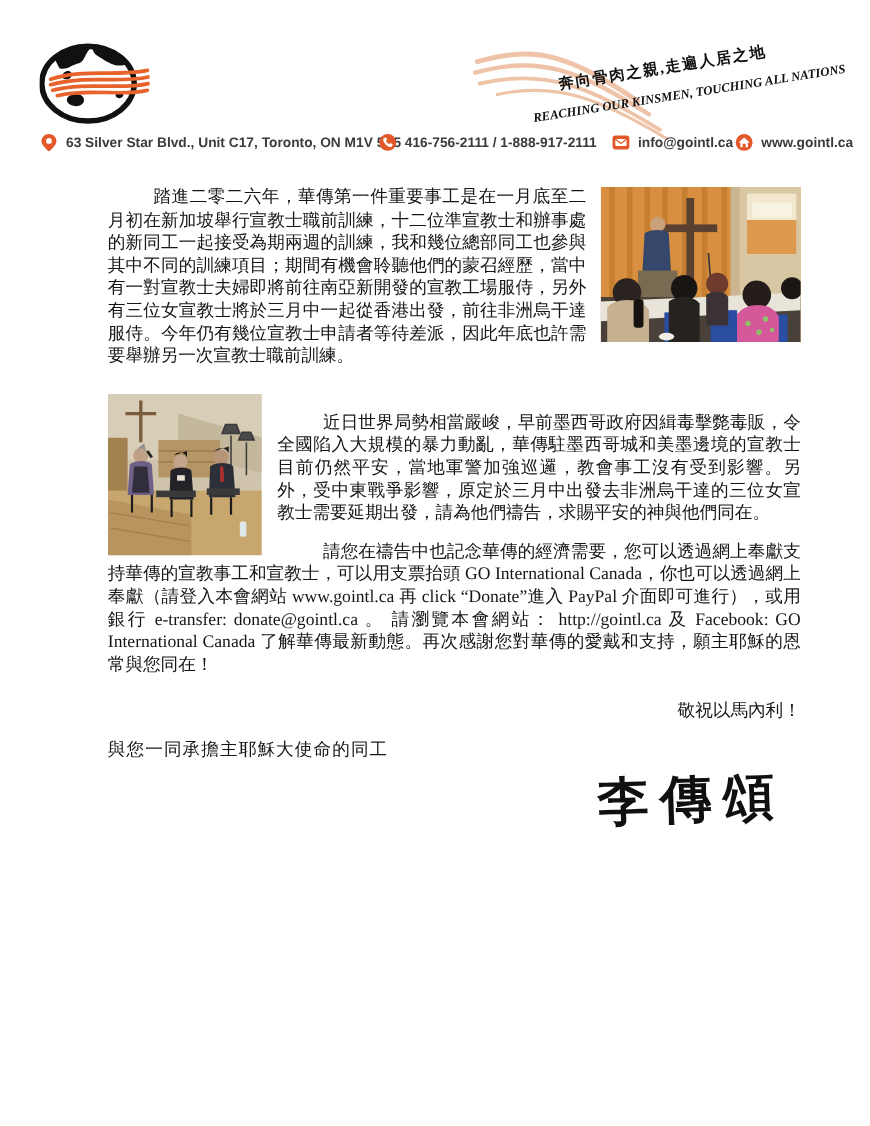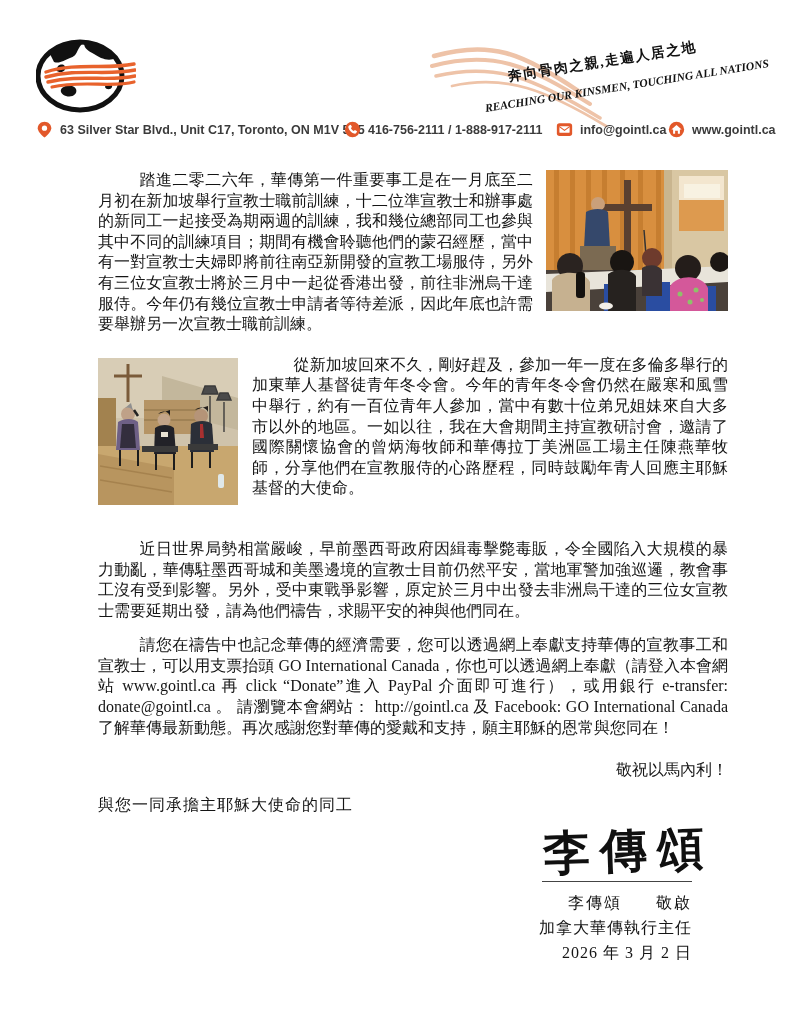--- a/index.html
+++ b/index.html
@@ -243,34 +243,27 @@
             <line x1="58" y1="96" x2="58" y2="112"></line>
               <line x1="76" y1="96" x2="76" y2="112"></line>
             <line x1="94" y1="94" x2="94" y2="110"></line>
               <line x1="112" y1="94" x2="112" y2="110"></line>
           </g>
           <rect x="44" y="88" width="36" height="6" fill="#3a3a3a"></rect>
           <rect x="90" y="86" width="30" height="6" fill="#3a3a3a"></rect>
           <rect x="120" y="116" width="6" height="14" rx="2" fill="#dfe8ea"></rect>
         </svg>
       </span>
-      <span>從新加坡回來不久，剛好趕及，參加一年一度在多倫多舉行的加東華人基督徒青年冬令會。今年的青年冬令會仍然在嚴寒和風雪中舉行，約有一百位青年人參加，當中有數十位弟兄姐妹來自大多市以外的地區。一如以往，我在大會期間主持宣教研討會，邀請了國際關懷協會的曾炳海牧師和華傳拉丁美洲區工場主任陳燕華牧師，分享他們在宣教服侍的心路歷程，同時鼓勵年青人回應主耶穌基督的大使命。</span>
     </p>
 
     <p class="p3">近日世界局勢相當嚴峻，早前墨西哥政府因緝毒擊斃毒販，令全國陷入大規模的暴力動亂，華傳駐墨西哥城和美墨邊境的宣教士目前仍然平安，當地軍警加強巡邏，教會事工沒有受到影響。另外，受中東戰爭影響，原定於三月中出發去非洲烏干達的三位女宣教士需要延期出發，請為他們禱告，求賜平安的神與他們同在。</p>
 
     <p class="p4">請您在禱告中也記念華傳的經濟需要，您可以透過網上奉獻支持華傳的宣教事工和宣教士，可以用支票抬頭 GO International Canada，你也可以透過網上奉獻（請登入本會網站 www.gointl.ca 再 click “Donate”進入 PayPal 介面即可進行），或用銀行 e-transfer: donate@gointl.ca 。 請瀏覽本會網站： http://gointl.ca 及 Facebook: GO International Canada 了解華傳最新動態。再次感謝您對華傳的愛戴和支持，願主耶穌的恩常與您同在！</p>
 
     <p class="closing">敬祝以馬內利！</p>
 
     <p class="coworker">與您一同承擔主耶穌大使命的同工</p>
 
     <div class="signature">李傳頌</div>
 
-    <div class="signoff">
-      <div class="sig-rule"></div>
-      <div class="signoff-name-row"><span>李傳頌</span><span class="gap"></span><span>敬啟</span></div>
-      <div class="signoff-title">加拿大華傳執行主任</div>
-      <div class="signoff-date">2026 年 3 月 2 日</div>
-    </div>
 
   </div>
 </div>
 
 </body></html>

